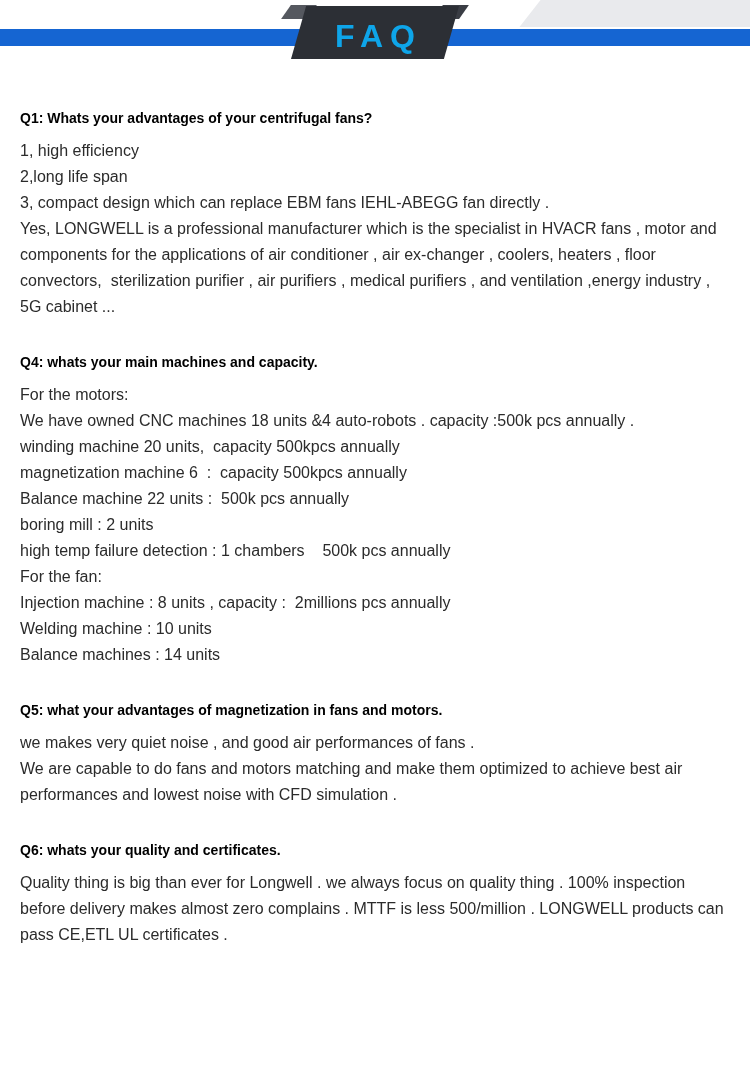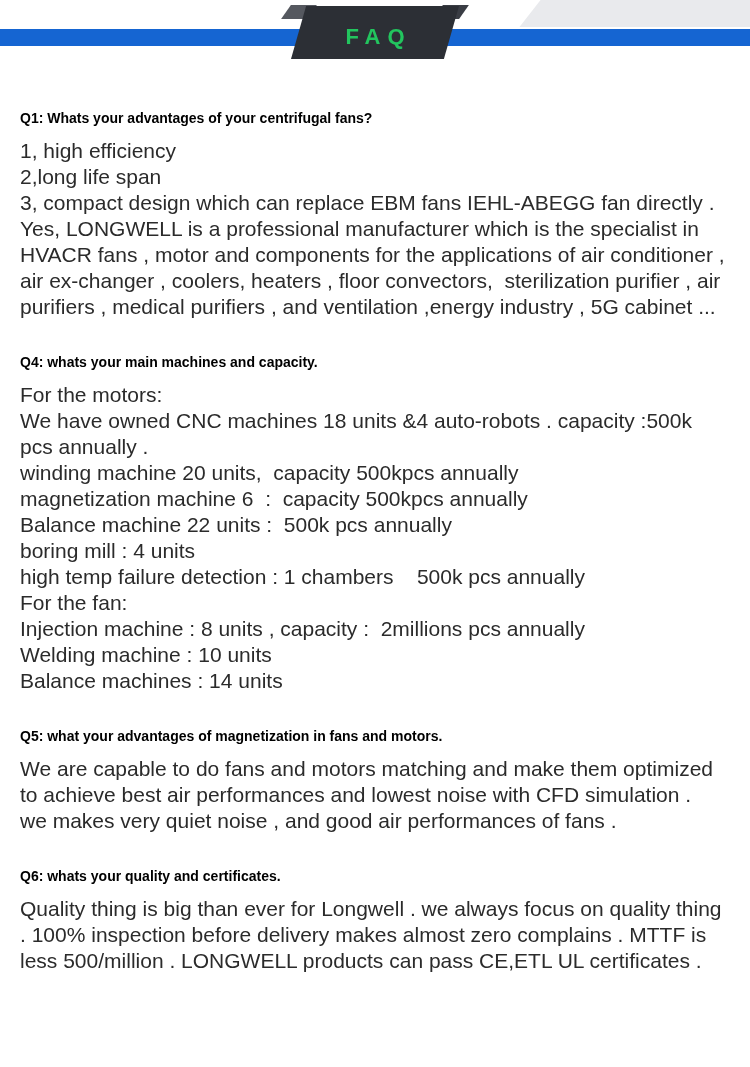--- a/index.html
+++ b/index.html
@@ -53,41 +53,41 @@
     transform: translateX(-50%);
     width: 168px;
     height: 53px;
     background: #2c2f35;
     clip-path: polygon(9% 0, 100% 0, 91% 100%, 0% 100%);
     display: flex;
     align-items: center;
     justify-content: center;
   }
   .ribbon .title {
-    color: #22c55e;
-    font-size: 22px;
+    color: #0ea5e9;
+    font-size: 32px;
     font-weight: bold;
     letter-spacing: 7px;
     padding-left: 7px; 
     margin-top: 8px;
   }
 
   
   .content {
     padding: 4px 20px 20px 20px;
   }
   .faq-item h2 {
     font-size: 14px;
     font-weight: bold;
     color: #000;
     margin: 30px 0 8px 0;
     line-height: 24px;
   }
   .faq-item p.answer {
-    font-size: 21px;
+    font-size: 16px;
     color: #2b2b2b;
     line-height: 26px;
     margin: 0;
     white-space: pre-wrap;
   }
 </style>
 </head>
 <body>
 
 <div class="header">
@@ -115,32 +115,32 @@
   </div>
 
 
   <div class="faq-item">
     <h2>Q4: whats your main machines and capacity.</h2>
     <p class="answer">For the motors:</p>
     <p class="answer">We have owned CNC machines 18 units &amp;4 auto-robots . capacity :500k pcs annually .</p>
     <p class="answer">winding machine 20 units,  capacity 500kpcs annually</p>
     <p class="answer">magnetization machine 6  :  capacity 500kpcs annually</p>
     <p class="answer">Balance machine 22 units :  500k pcs annually</p>
-    <p class="answer">boring mill : 4 units</p>
+    <p class="answer">boring mill : 2 units</p>
     <p class="answer">high temp failure detection : 1 chambers    500k pcs annually</p>
     <p class="answer">For the fan:</p>
     <p class="answer">Injection machine : 8 units , capacity :  2millions pcs annually</p>
     <p class="answer">Welding machine : 10 units</p>
     <p class="answer">Balance machines : 14 units</p>
   </div>
 
   <div class="faq-item">
     <h2>Q5: what your advantages of magnetization in fans and motors.</h2>
+    <p class="answer">we makes very quiet noise , and good air performances of fans .</p>
     <p class="answer">We are capable to do fans and motors matching and make them optimized to achieve best air performances and lowest noise with CFD simulation .</p>
-    <p class="answer">we makes very quiet noise , and good air performances of fans .</p>
   </div>
 
   <div class="faq-item">
     <h2>Q6: whats your quality and certificates.</h2>
     <p class="answer">Quality thing is big than ever for Longwell . we always focus on quality thing . 100% inspection before delivery makes almost zero complains . MTTF is less 500/million . LONGWELL products can pass CE,ETL UL certificates .</p>
   </div>
 
 </div>
 
 </body></html>

